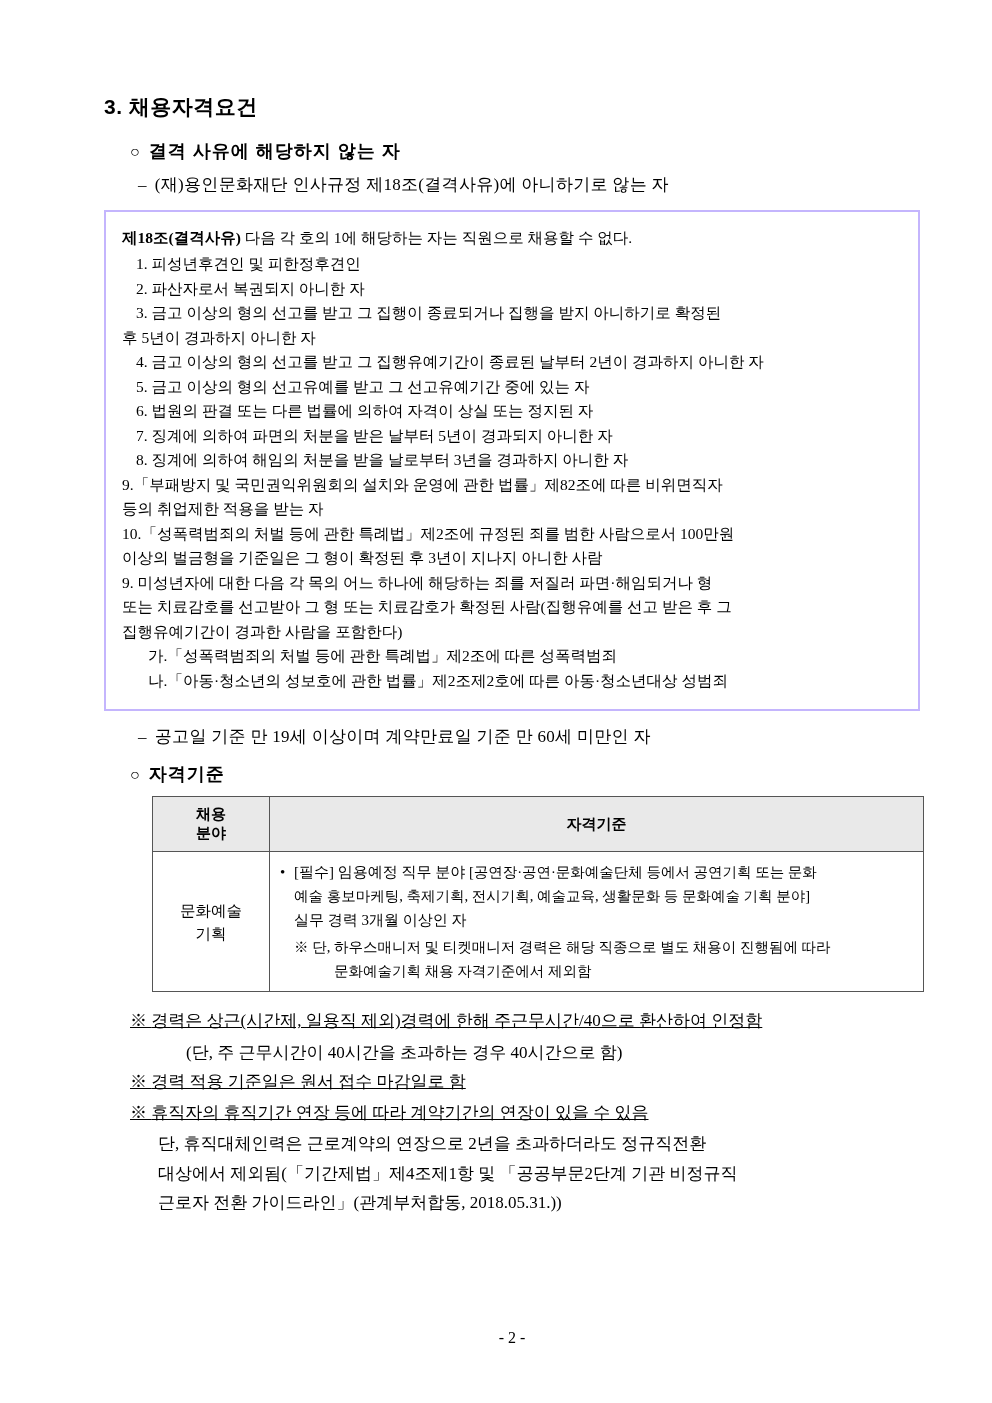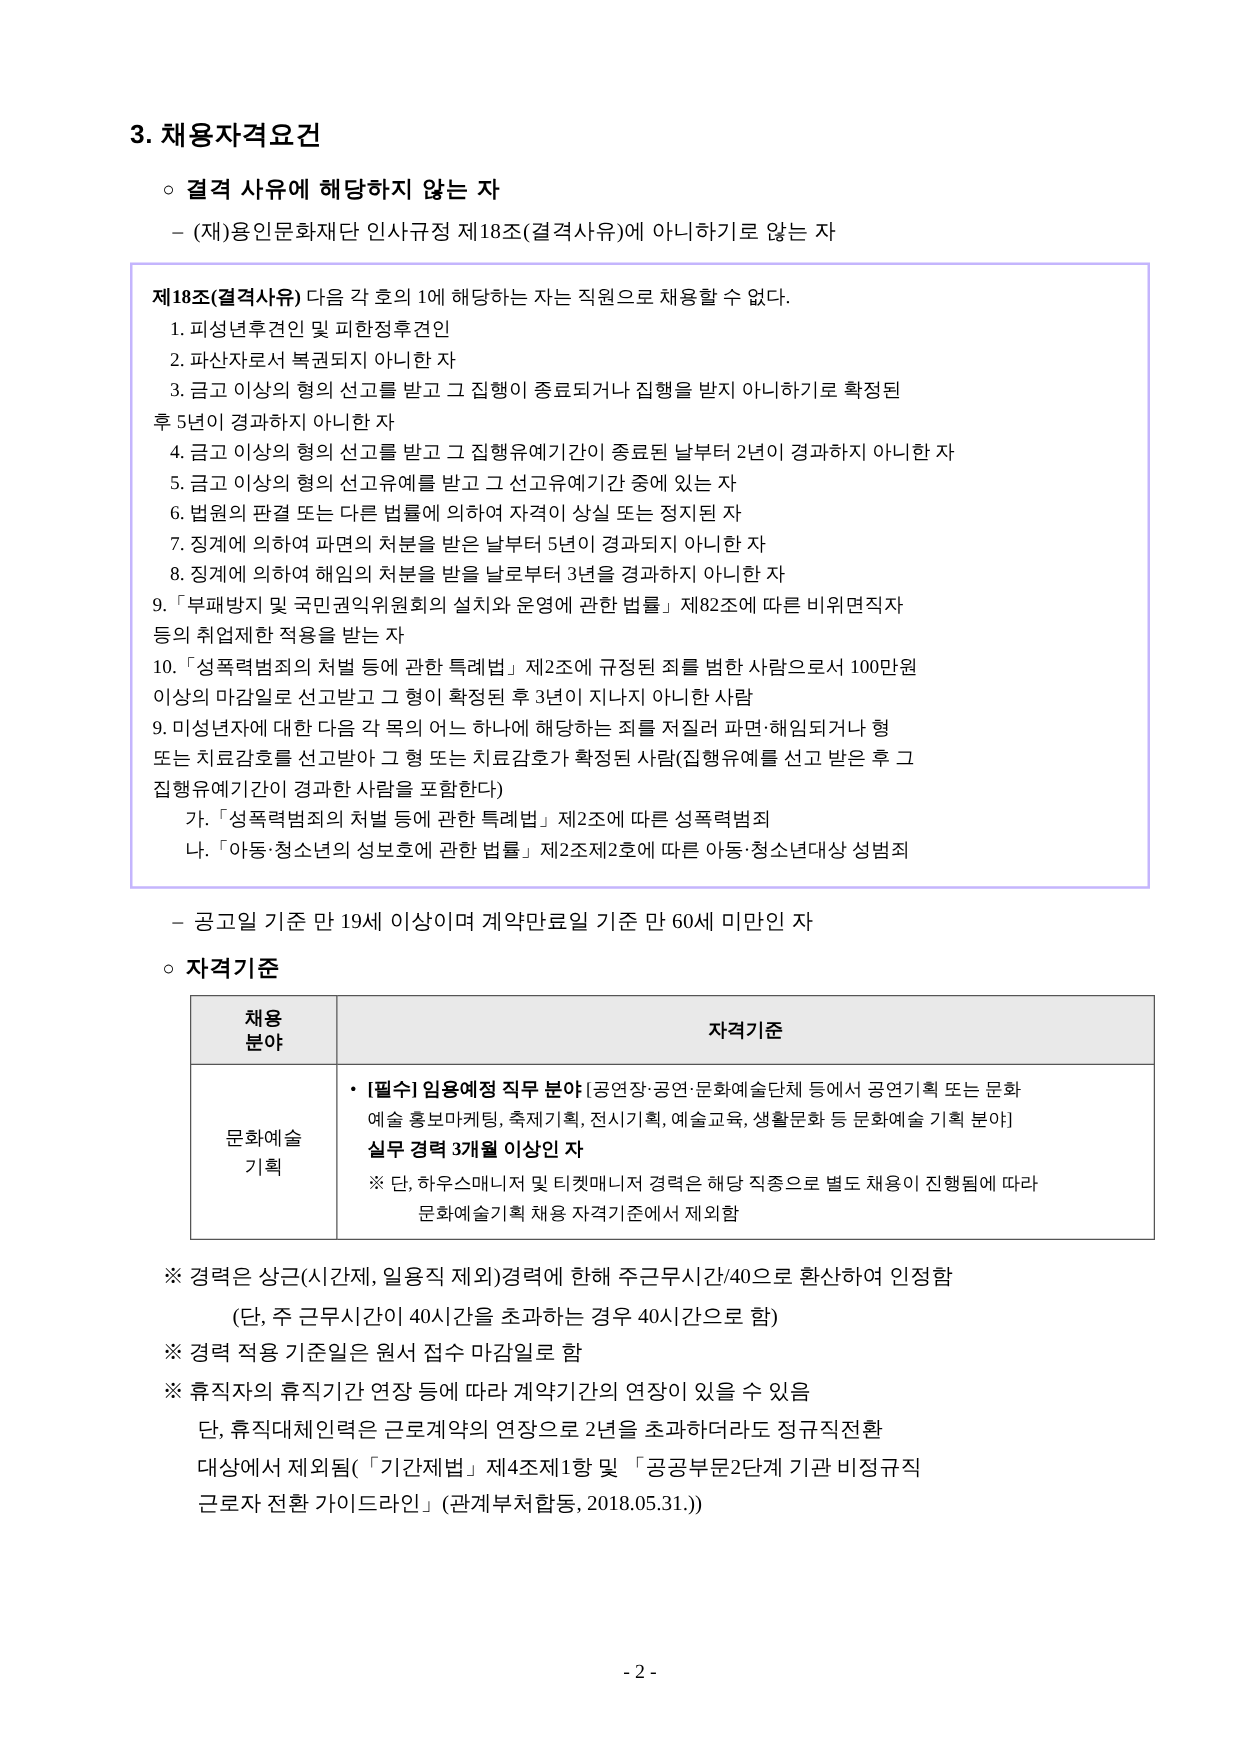--- a/index.html
+++ b/index.html
@@ -101,40 +101,41 @@
   td.body-cell .li {
     position: relative;
     padding-left: 14px;
   }
   td.body-cell .li:before {
     content: "•";
     position: absolute;
     left: 0;
     top: 0;
   }
-  .b { font-weight: bold; }
+  .b { font-weight: normal; }
   .small { font-size: 14.5px; }
   .note-line {
     padding-left: 22px;
     text-indent: -22px;
     margin-top: 4px;
   }
   .note-sub {
     padding-left: 40px;
   }
   .notes {
     margin: 14px 0 0 26px;
     font-size: 17px;
     line-height: 1.72;
   }
   .notes .n {
     display: block;
     padding-left: 28px;
     text-indent: -28px;
     margin-bottom: 2px;
+    text-decoration: underline;
   }
   .notes .cont {
     display: block;
     padding-left: 56px;
     text-indent: 0;
   }
   .notes .cont2 {
     display: block;
     padding-left: 28px;
     text-indent: 0;
@@ -170,21 +171,21 @@
     <p class="indent1">3. 금고 이상의 형의 선고를 받고 그 집행이 종료되거나 집행을 받지 아니하기로 확정된</p>
     <p>후 5년이 경과하지 아니한 자</p>
     <p class="indent1">4. 금고 이상의 형의 선고를 받고 그 집행유예기간이 종료된 날부터 2년이 경과하지 아니한 자</p>
     <p class="indent1">5. 금고 이상의 형의 선고유예를 받고 그 선고유예기간 중에 있는 자</p>
     <p class="indent1">6. 법원의 판결 또는 다른 법률에 의하여 자격이 상실 또는 정지된 자</p>
     <p class="indent1">7. 징계에 의하여 파면의 처분을 받은 날부터 5년이 경과되지 아니한 자</p>
     <p class="indent1">8. 징계에 의하여 해임의 처분을 받을 날로부터 3년을 경과하지 아니한 자</p>
     <p>9.「부패방지 및 국민권익위원회의 설치와 운영에 관한 법률」제82조에 따른 비위면직자</p>
     <p>등의 취업제한 적용을 받는 자</p>
     <p>10.「성폭력범죄의 처벌 등에 관한 특례법」제2조에 규정된 죄를 범한 사람으로서 100만원</p>
-    <p>이상의 마감일로 선고받고 그 형이 확정된 후 3년이 지나지 아니한 사람</p>
+    <p>이상의 벌금형을 기준일은 그 형이 확정된 후 3년이 지나지 아니한 사람</p>
     <p>9. 미성년자에 대한 다음 각 목의 어느 하나에 해당하는 죄를 저질러 파면·해임되거나 형</p>
     <p>또는 치료감호를 선고받아 그 형 또는 치료감호가 확정된 사람(집행유예를 선고 받은 후 그</p>
     <p>집행유예기간이 경과한 사람을 포함한다)</p>
     <p class="indent2">가.「성폭력범죄의 처벌 등에 관한 특례법」제2조에 따른 성폭력범죄</p>
     <p class="indent2">나.「아동·청소년의 성보호에 관한 법률」제2조제2호에 따른 아동·청소년대상 성범죄</p>
   </div>
 
   <div class="dash-line">
     <span class="mark">–</span><span>공고일 기준 만 19세 이상이며 계약만료일 기준 만 60세 미만인 자</span>
   </div>

